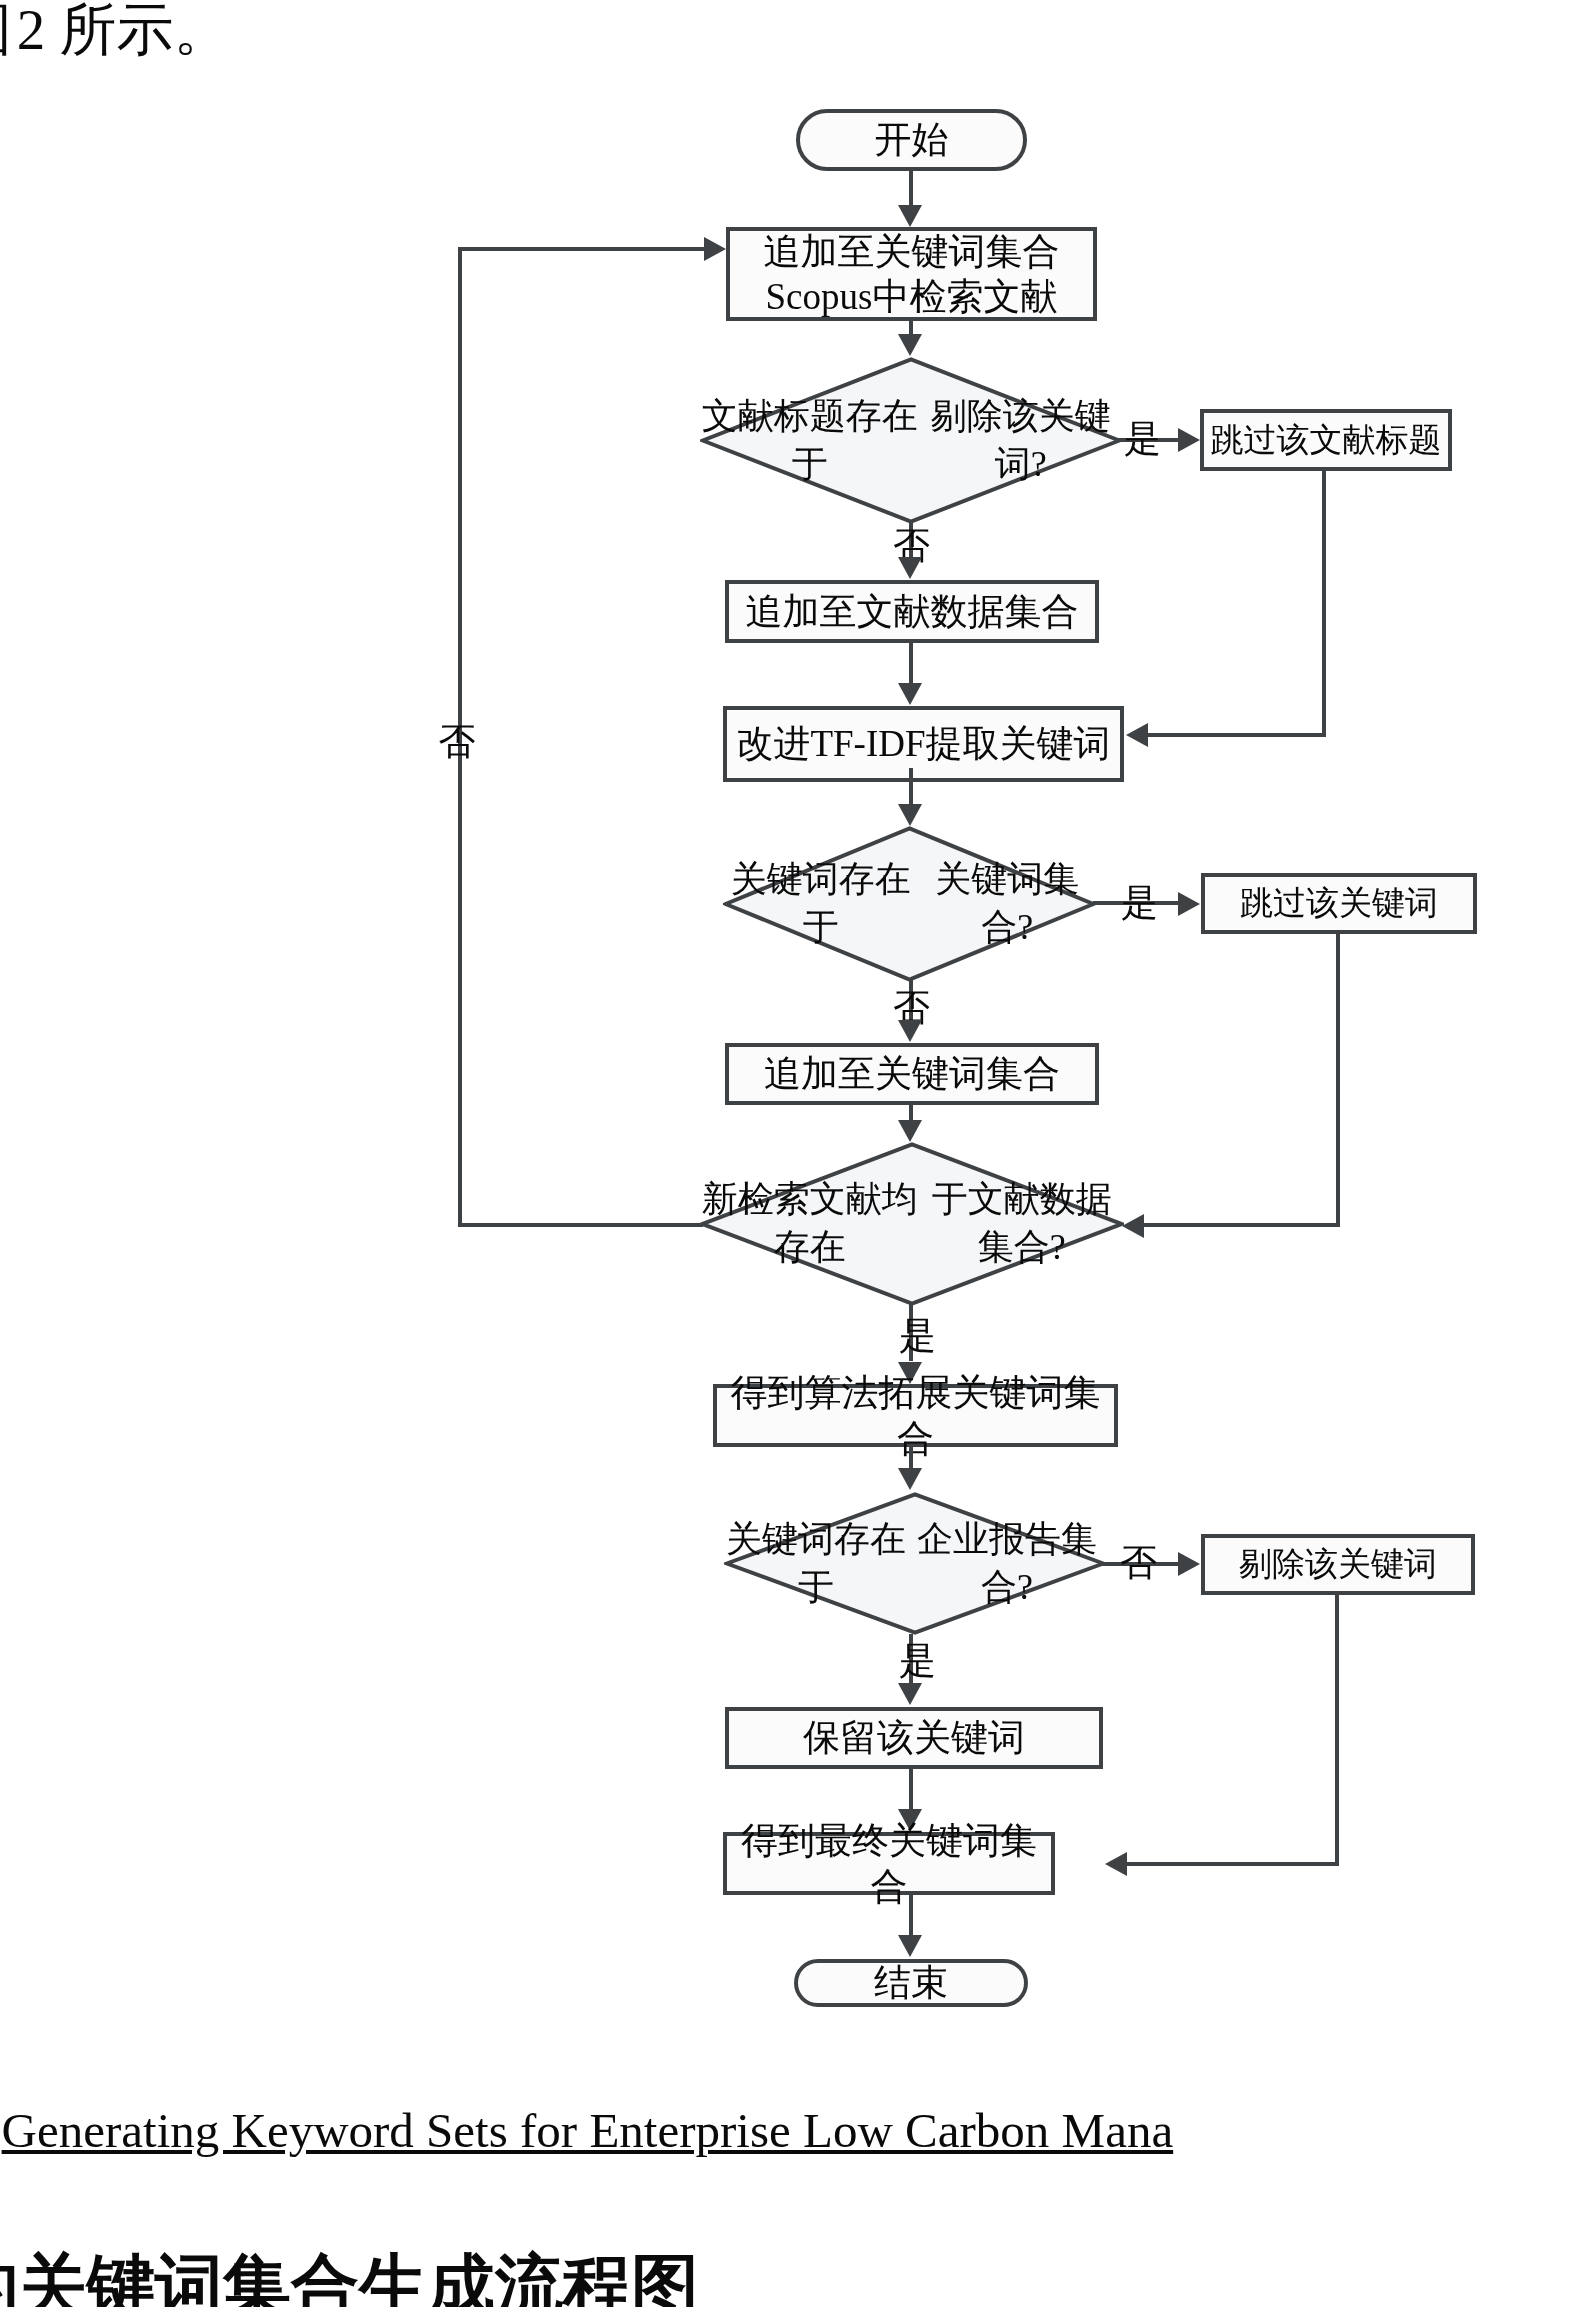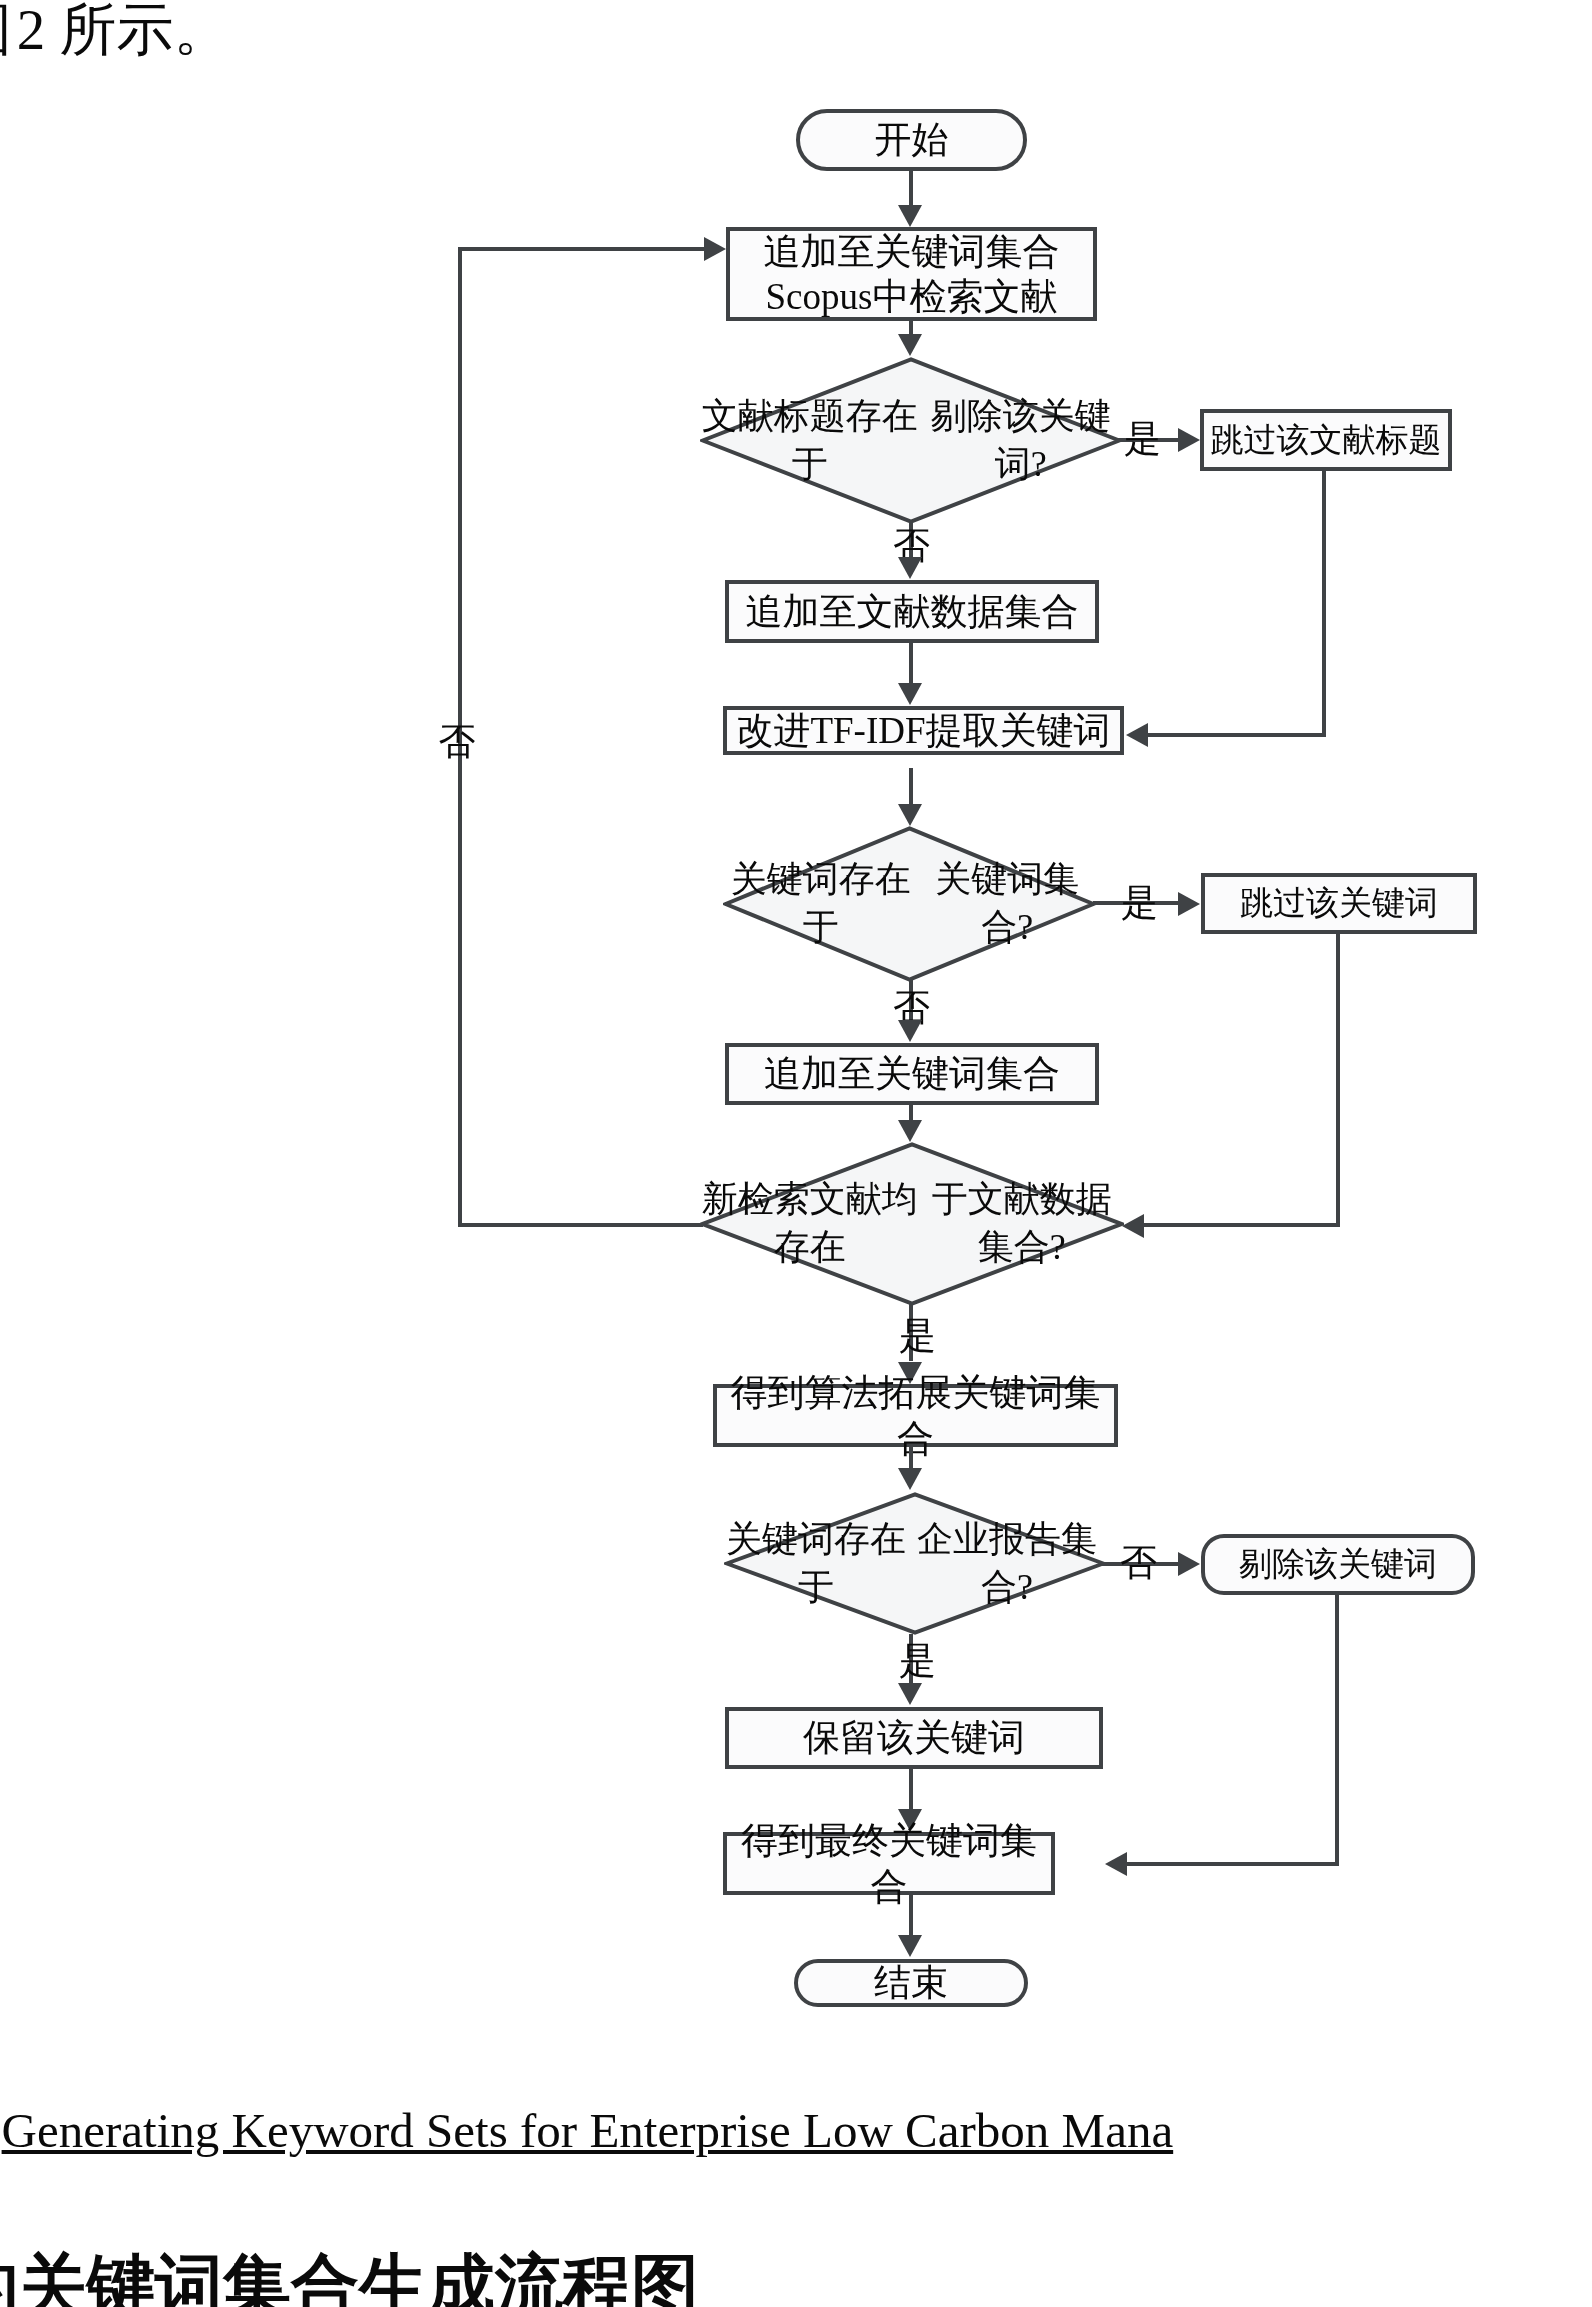--- a/index.html
+++ b/index.html
@@ -83,21 +83,21 @@
   <div class="elabel" style="left:889px;top:527px;width:45px;text-align:center;">否</div>
   <div class="ah-down" style="left:898px;top:557px;"></div>
 
   <div class="pbox" style="left:725px;top:580px;width:374px;height:63px;font-size:37px;">
     <span>追加至文献数据集合</span>
   </div>
 
   <div class="line" style="left:909px;top:642px;width:4px;height:43px;"></div>
   <div class="ah-down" style="left:898px;top:683px;"></div>
 
-  <div class="pbox" style="left:723px;top:706px;width:401px;height:49px;font-size:37px;justify-content:center;">
+  <div class="pbox" style="left:723px;top:706px;width:401px;height:76px;font-size:37px;justify-content:center;">
     <span>改进TF-IDF提取关键词</span>
   </div>
 
   <div class="line" style="left:909px;top:768px;width:4px;height:37px;"></div>
   <div class="ah-down" style="left:898px;top:804px;"></div>
 
   <div class="diamond" style="left:723px;top:826px;width:373px;height:156px;">
     <svg width="373" height="156" viewBox="0 0 468 196">
       <polygon points="234,3 465,98 234,193 3,98" fill="var(--dmfill,#f5f6f7)" stroke="var(--line,#3f4245)" stroke-width="5"></polygon>
     </svg>
@@ -162,21 +162,21 @@
     </svg>
     <div class="dlabel" style="font-size:36px;">
       <span>关键词存在于</span>
       <span>企业报告集合?</span>
     </div>
   </div>
 
   <div class="line" style="left:1101px;top:1562px;width:77px;height:4px;"></div>
   <div class="elabel" style="left:1120px;top:1544px;">否</div>
   <div class="ah-right" style="left:1178px;top:1552px;"></div>
-  <div class="pbox" style="left:1201px;top:1534px;width:274px;height:61px;font-size:33px;border-radius:23px;">
+  <div class="pbox" style="left:1201px;top:1534px;width:274px;height:61px;font-size:33px;">
     <span>剔除该关键词</span>
   </div>
 
   <div class="line" style="left:1335px;top:1595px;width:4px;height:271px;"></div>
   <div class="line" style="left:1125px;top:1862px;width:214px;height:4px;"></div>
   <div class="ah-left" style="left:1105px;top:1852px;"></div>
 
   <div class="line" style="left:909px;top:1634px;width:4px;height:51px;"></div>
   <div class="elabel" style="left:895px;top:1642px;width:45px;text-align:center;">是</div>
   <div class="ah-down" style="left:898px;top:1683px;"></div>

